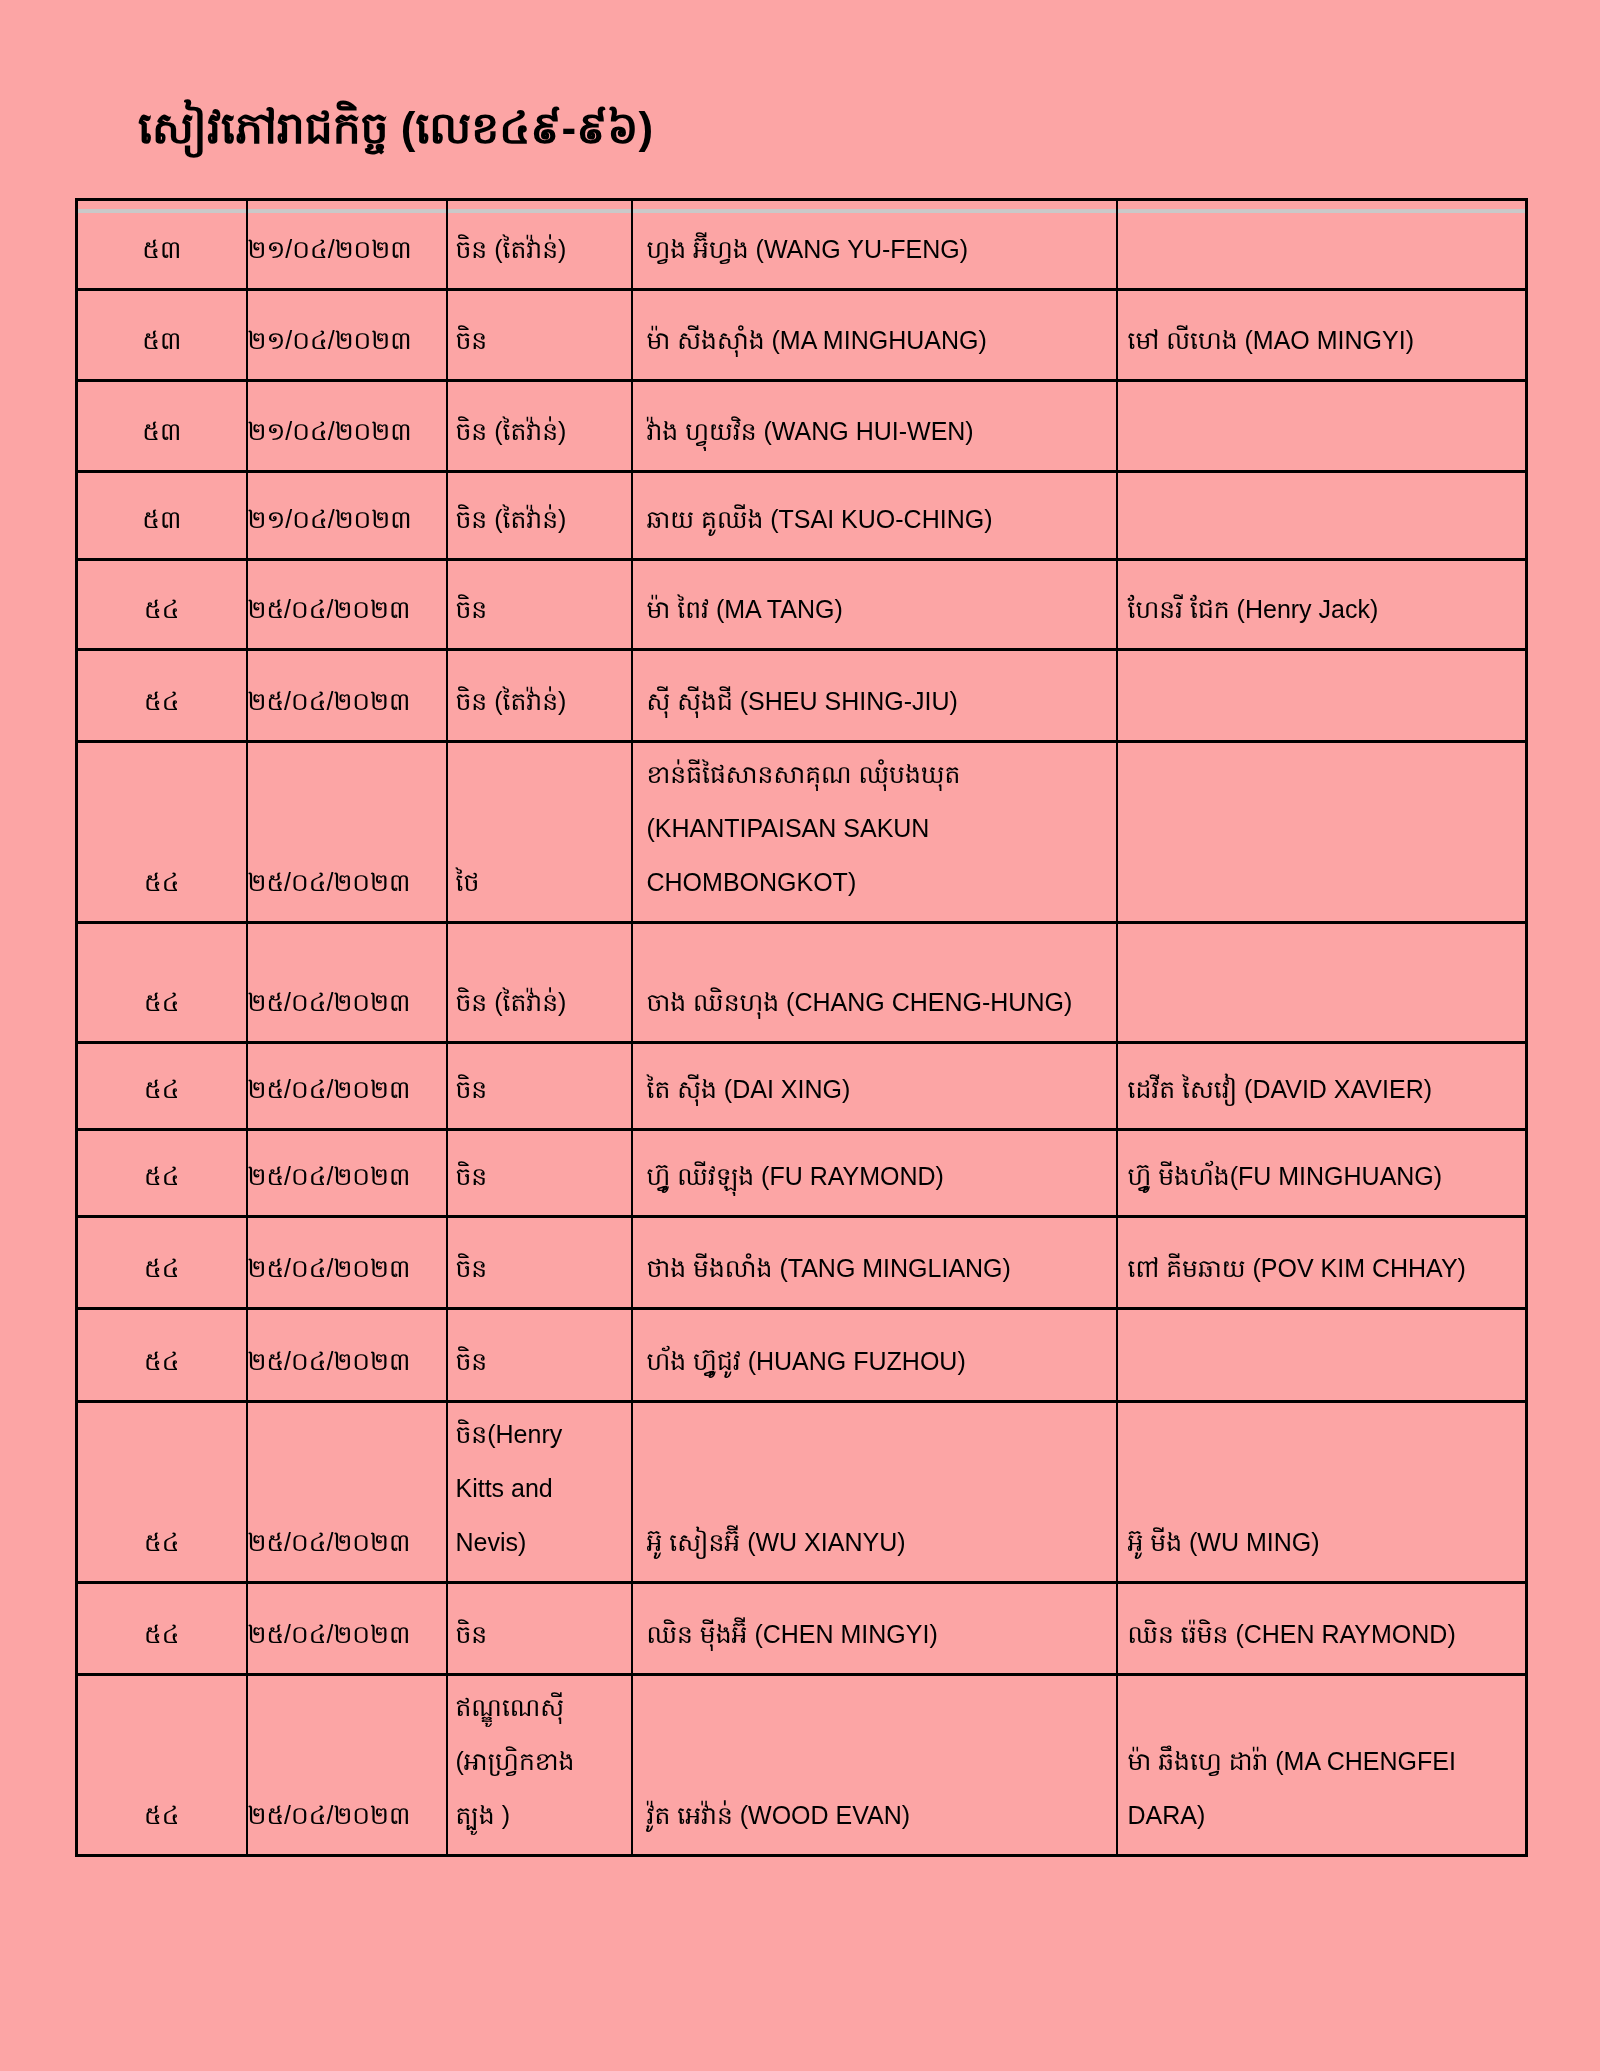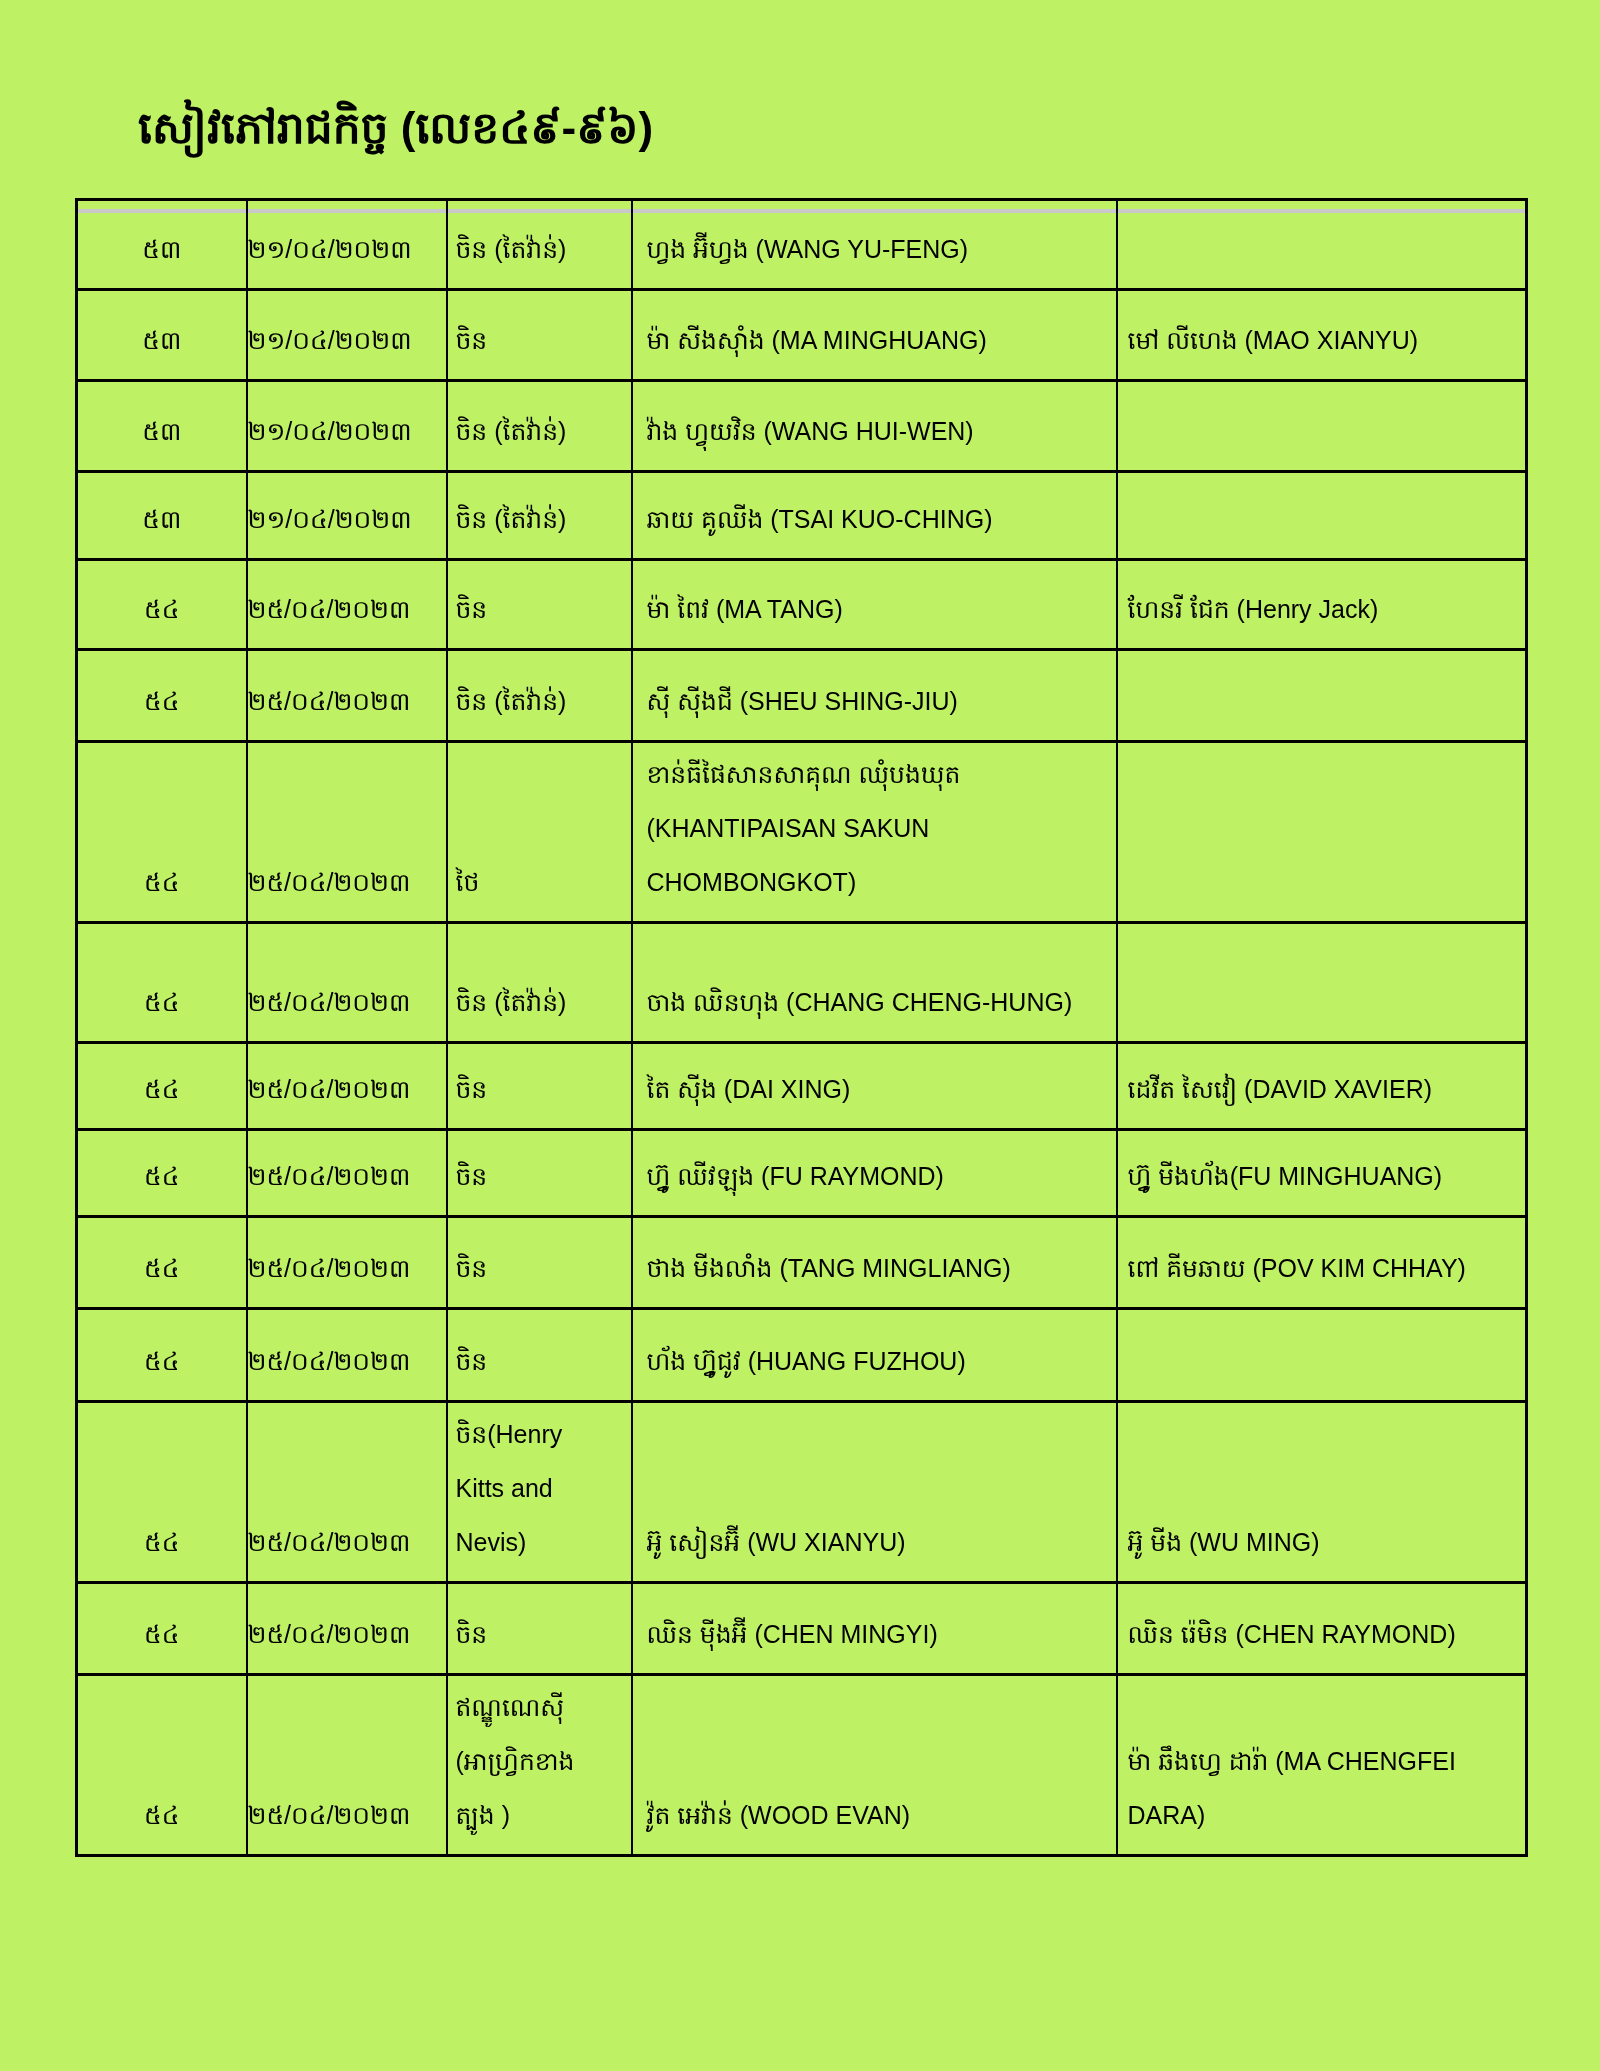--- a/index.html
+++ b/index.html
@@ -4,21 +4,21 @@
 <style>
   html, body {
     margin: 0;
     padding: 0;
     background: #ffffff;
   }
   #doc {
     position: relative;
     width: 1600px;
     height: 2071px;
-    background: #bef264;
+    background: #fca5a5;
     font-family: "Liberation Sans", sans-serif;
     color: #000000;
   }
   .page-title {
     position: absolute;
     left: 138px;
     top: 100px;
     font-size: 44px;
     font-weight: bold;
     color: #000000;
@@ -95,21 +95,21 @@
           <td class="cell-date">២១/០៤/២០២៣</td>
           <td class="cell-nationality">ចិន (តៃវ៉ាន់)</td>
           <td class="cell-name">ហ្វង អ៊ីហ្វង (WANG YU-FENG)</td>
           <td class="cell-alias"></td>
         </tr>
         <tr style="height: 91px;">
           <td class="cell-no">៥៣</td>
           <td class="cell-date">២១/០៤/២០២៣</td>
           <td class="cell-nationality">ចិន</td>
           <td class="cell-name">ម៉ា សីងស៊ាំង (MA MINGHUANG)</td>
-          <td class="cell-alias">មៅ លីហេង (MAO XIANYU)</td>
+          <td class="cell-alias">មៅ លីហេង (MAO MINGYI)</td>
         </tr>
         <tr style="height: 91px;">
           <td class="cell-no">៥៣</td>
           <td class="cell-date">២១/០៤/២០២៣</td>
           <td class="cell-nationality">ចិន (តៃវ៉ាន់)</td>
           <td class="cell-name">វ៉ាង ហ្វុយវិន (WANG HUI-WEN)</td>
           <td class="cell-alias"></td>
         </tr>
         <tr style="height: 88px;">
           <td class="cell-no">៥៣</td>

